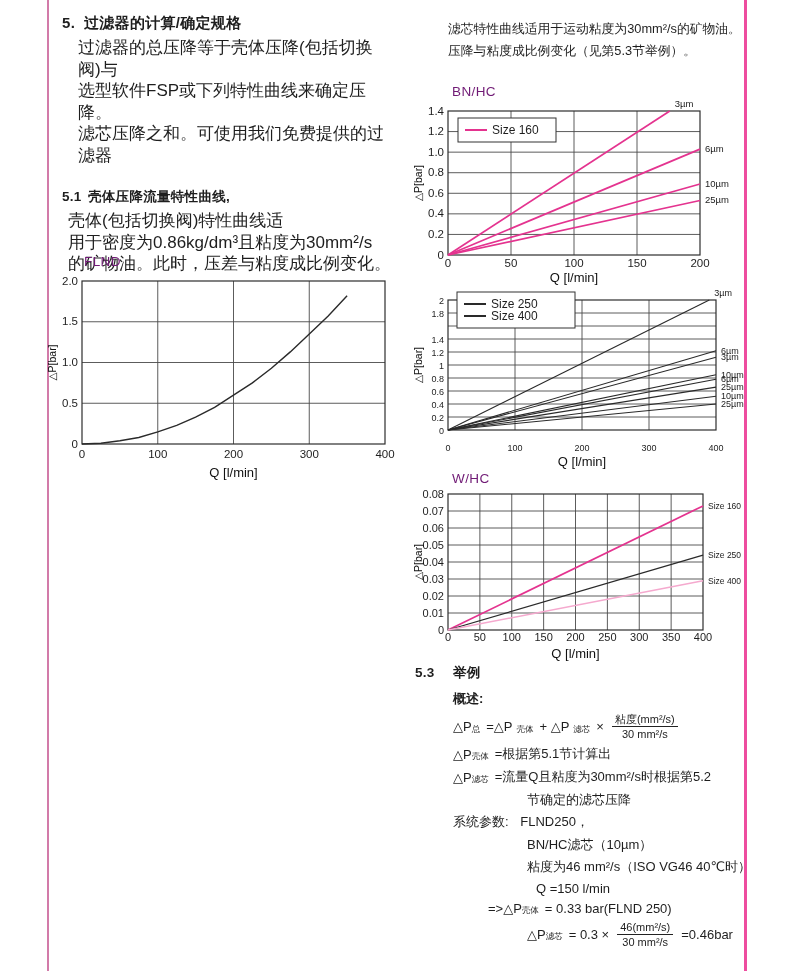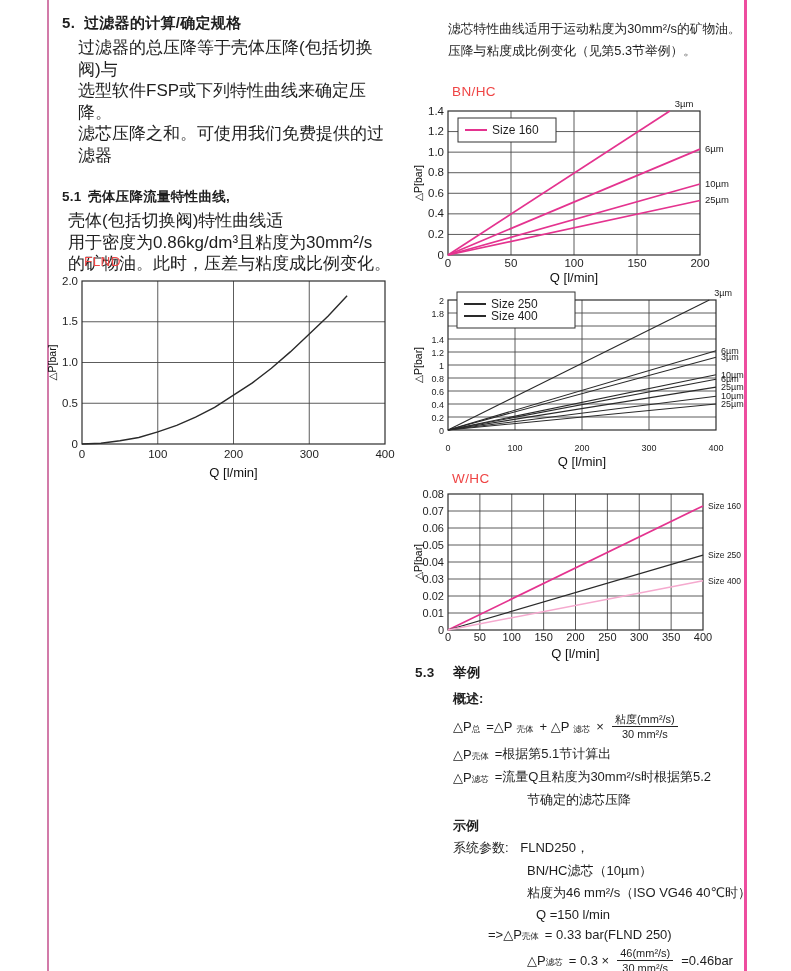--- a/index.html
+++ b/index.html
@@ -20,21 +20,21 @@
   .col-left .bodytext{margin:4px 0 0 16px;}
   .s51{margin-top:22px;}
   .s51 .hnum{width:26px;}
 
   .col-right{position:absolute;left:415px;top:14px;width:330px;}
   .col-right .h-sub .hnum{width:33px;}
   .col-right .bodytext{margin:4px 0 0 33px;font-size:12.8px;}
 
   .chart{position:absolute;}
   .chart svg text{font-family:"Liberation Sans","DejaVu Sans",sans-serif;}
-  .chart-title{position:absolute;font-size:13.5px;letter-spacing:.4px;color:#ef4444;}
+  .chart-title{position:absolute;font-size:13.5px;letter-spacing:.4px;color:#701a75;}
 
   .s53{position:absolute;left:415px;top:664px;width:350px;}
   .s53 .hnum{width:38px;}
   .s53-body{margin-left:38px;font-size:13px;}
   .lbl-bold{font-weight:bold;font-size:13px;margin-top:8px;}
   .frow{margin-top:5px;display:flex;align-items:center;flex-wrap:nowrap;white-space:nowrap;}
   .frow sub{font-size:8.5px;position:relative;top:3px;margin-right:2px;}
   .frow .sp{margin:0 4px;}
   .frac{display:inline-block;text-align:center;vertical-align:middle;font-size:11px;line-height:12px;margin:0 4px;}
   .frac .ftop{display:block;padding:0 3px 1px 3px;}
@@ -274,21 +274,20 @@
       <span class="sp">=根据第5.1节计算出</span>
     </div>
 
     <div class="frow">
       <span>△P</span>
         <sub>滤芯</sub>
       <span class="sp">=流量Q且粘度为30mm²/s时根据第5.2</span>
     </div>
     <div class="exline ind1">节确定的滤芯压降</div>
 
-    <div class="lbl-bold">示例</div>
 
     <div class="exline">
       <span>系统参数:</span><span class="gap8"></span>
       <span>FLND250，</span>
     </div>
     <div class="exline ind1">BN/HC滤芯（10µm）</div>
     <div class="exline ind1">粘度为46 mm²/s（ISO VG46 40℃时）</div>
     <div class="exline ind2">Q =150 l/min</div>
 
     <div class="frow ind3">

